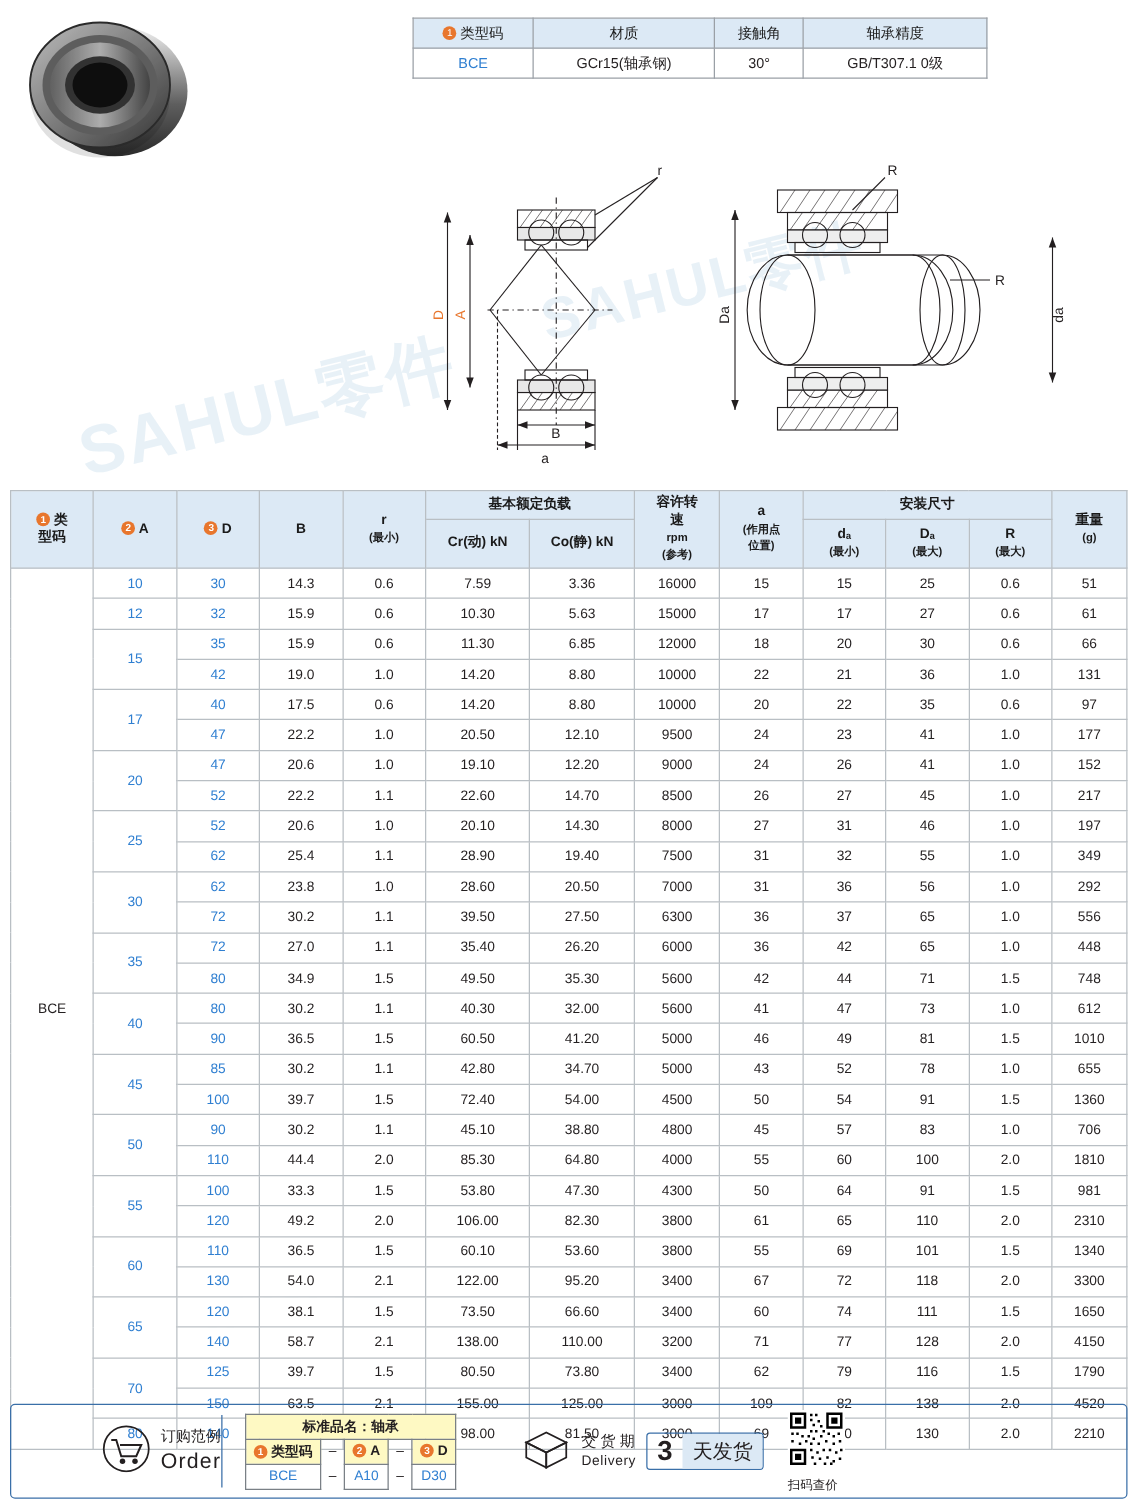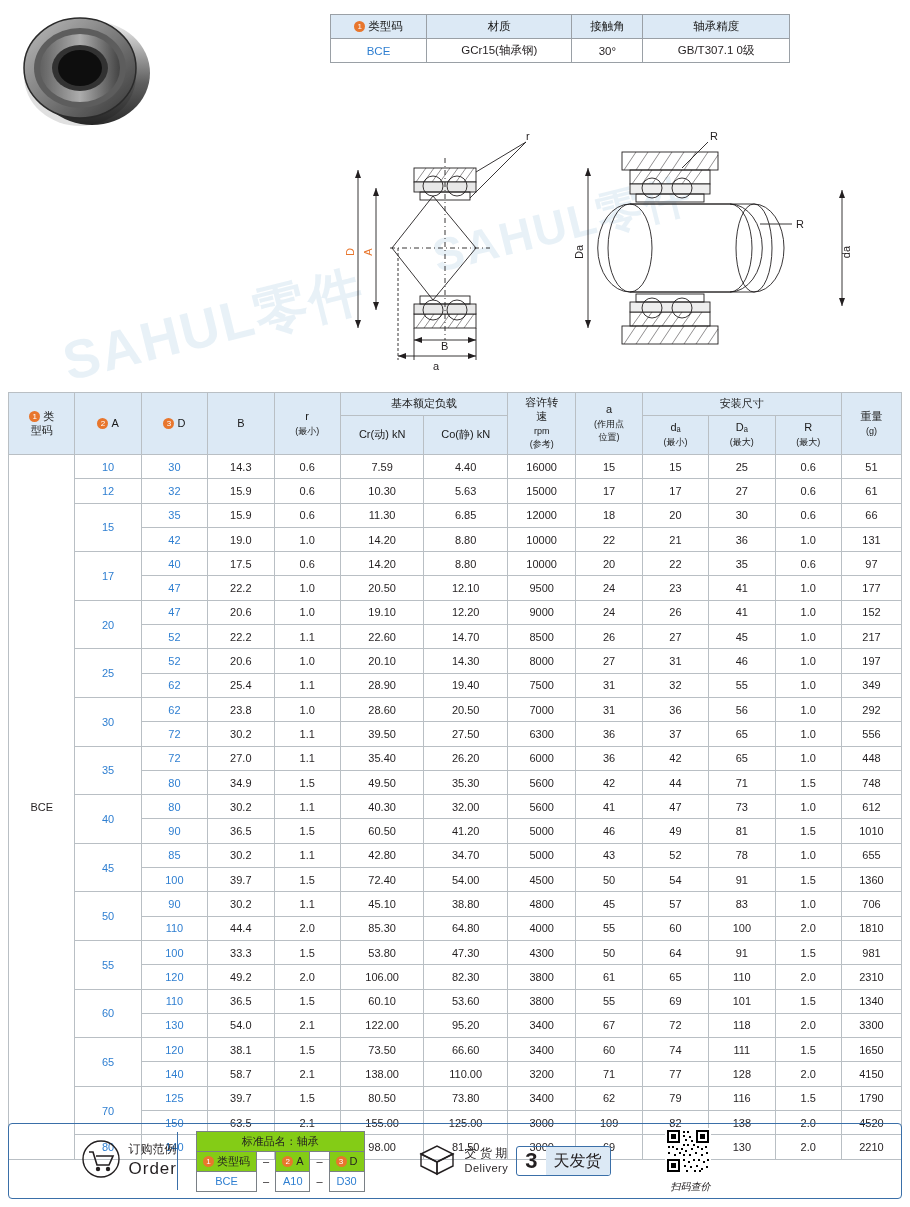--- a/index.html
+++ b/index.html
@@ -82,21 +82,21 @@
     border-collapse: collapse;
     font-size: 11px;
   }
   table.main th, table.main td {
     border: 1px solid #b9bfc4;
     text-align: center;
     padding: 0 2px;
   }
   table.main thead th {
     background: #dce9f5;
-    font-weight: normal;
+    font-weight: bold;
     color: #1a1a1a;
     line-height: 1.25;
     padding: 3px 16px;
   }
   table.main tbody td { height: 24.3px; background:#fff; }
   .c-blue { color: #2f7fd1; }
   .sub { font-size: 9px; }
 
   
   .bottom {
@@ -110,35 +110,35 @@
     justify-content: flex-end;
   }
   .order-ex .txt { font-size: 12px; line-height: 1.3; }
   .order-ex .txt .en { font-size: 17px; letter-spacing:1px; }
   .vline { width:1px; height:58px; background:#3a6fa8; }
 
   table.ordertbl { border-collapse: collapse; font-size: 11px; margin-left: 18px; }
   table.ordertbl td, table.ordertbl th {
     border: 1px solid #7a8086; text-align:center; padding: 2px 6px; height:20px;
   }
-  table.ordertbl .hd { background:#84cc16; font-weight:normal;}
+  table.ordertbl .hd { background:#fef9c3; font-weight:bold;}
   table.ordertbl .val { color:#2f7fd1; }
   .dash { border:none !important; width:14px; }
 
   .delivery { display:flex; align-items:center; gap:8px; margin-left: 52px; }
   .delivery .dtxt { font-size: 12px; line-height:1.25; }
   .delivery .dtxt .en { font-size: 11px; letter-spacing:0.5px; }
   .daybox {
     display:flex; align-items:center; border:1px solid #3a6fa8; border-radius:3px;
     overflow:hidden; height:30px;
   }
   .daybox .num { font-size:22px; font-weight:bold; padding:0 8px; color:#231f20;}
   .daybox .lbl { background:#dce9f5; font-size:16px; padding:0 8px; height:100%; display:flex; align-items:center;}
 
-  .qr { margin-left: 54px; text-align:right;font-style:italic; }
+  .qr { margin-left: 19px; text-align:left; }
   .qr .cap { font-size: 10px; margin-top:2px; }
   .qrimg { width:46px; height:46px; }
 </style>
 </head>
 <body>
 
 <div class="page">
 
   <div class="wm wm1">SAHUL零件</div>
   <div class="wm wm2">SAHUL零件</div>
@@ -388,21 +388,21 @@
       </tr>
     </thead>
     <tbody id="table-body">
         <tr>
           <td rowspan="29">BCE</td>
           <td class="c-blue" rowspan="1">10</td>
           <td class="c-blue">30</td>
           <td>14.3</td>
           <td>0.6</td>
           <td>7.59</td>
-          <td>4.40</td>
+          <td>3.36</td>
           <td>16000</td>
           <td>15</td>
           <td>15</td>
           <td>25</td>
           <td>0.6</td>
           <td>51</td>
         </tr>
         <tr>
           <td class="c-blue" rowspan="1">12</td>
           <td class="c-blue">32</td>

